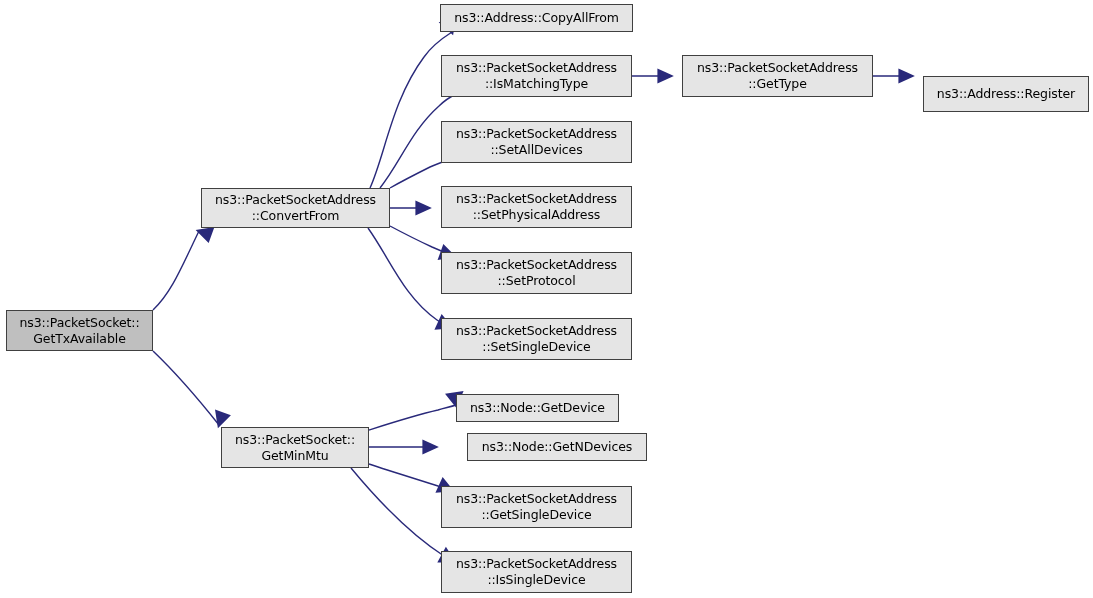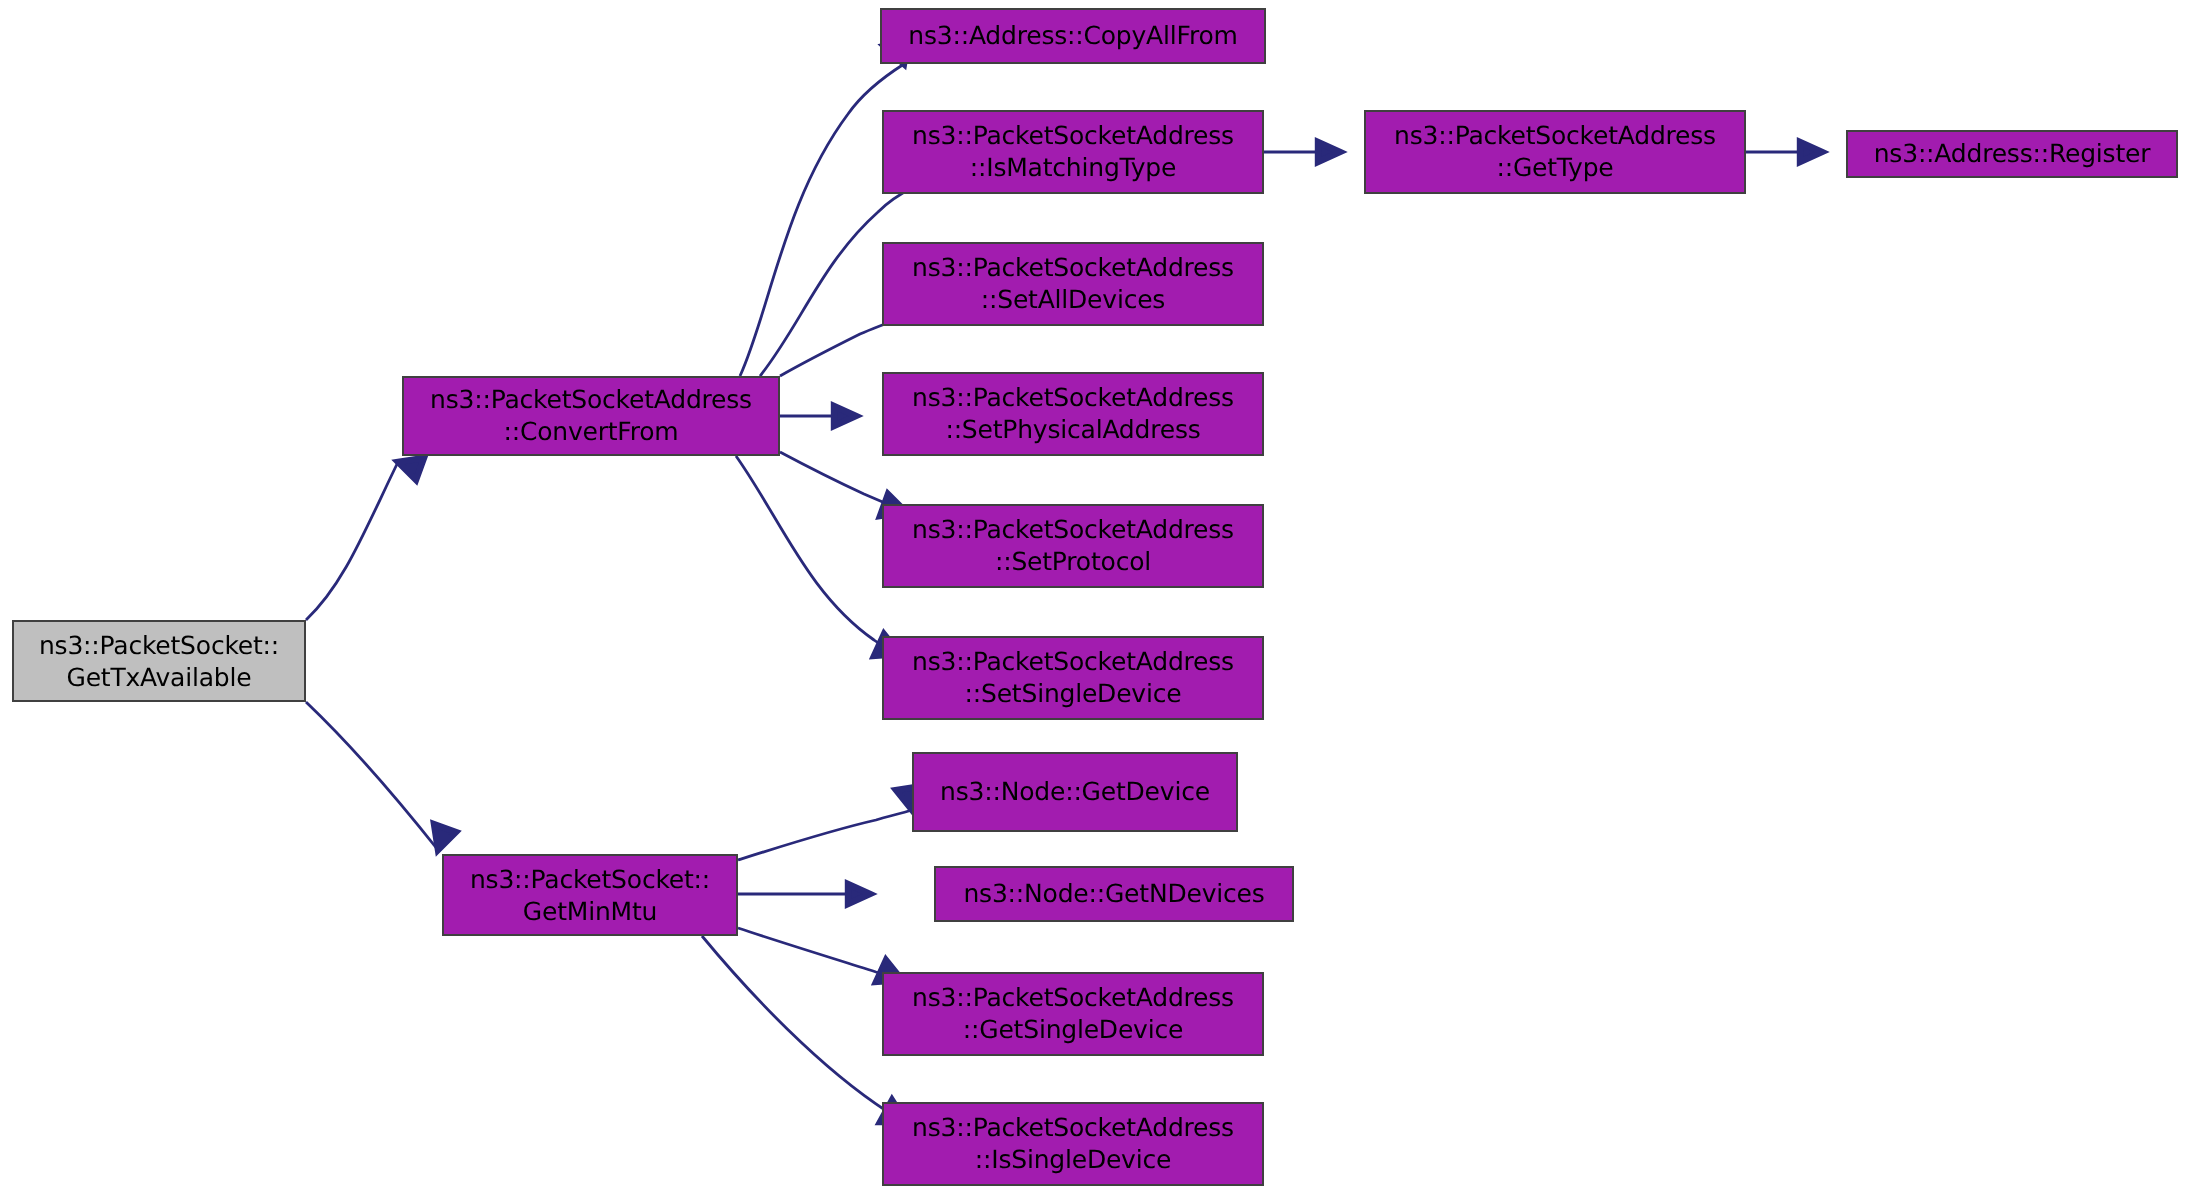--- a/index.html
+++ b/index.html
@@ -20,21 +20,21 @@
     left: 0;
     top: 0;
     width: 1093px;
     height: 598px;
     pointer-events: none;
   }
   .node {
     position: absolute;
     box-sizing: border-box;
     border: 1px solid #404040;
-    background: #a21caf;
+    background: #e5e5e5;
     color: #000000;
     display: flex;
     align-items: center;
     justify-content: center;
     text-align: center;
     line-height: 1.25;
     font-size: 12.5px;
     letter-spacing: -0.1px;
     white-space: pre-line;
     z-index: 2;
@@ -94,23 +94,23 @@
       <div class="node" style="left: 441px; top: 55px; width: 191px; height: 42px;"><span class="lbl">ns3::PacketSocketAddress
 ::IsMatchingType</span></div>
       <div class="node" style="left: 441px; top: 121px; width: 191px; height: 42px;"><span class="lbl">ns3::PacketSocketAddress
 ::SetAllDevices</span></div>
       <div class="node" style="left: 441px; top: 186px; width: 191px; height: 42px;"><span class="lbl">ns3::PacketSocketAddress
 ::SetPhysicalAddress</span></div>
       <div class="node" style="left: 441px; top: 252px; width: 191px; height: 42px;"><span class="lbl">ns3::PacketSocketAddress
 ::SetProtocol</span></div>
       <div class="node" style="left: 441px; top: 318px; width: 191px; height: 42px;"><span class="lbl">ns3::PacketSocketAddress
 ::SetSingleDevice</span></div>
-      <div class="node" style="left: 456px; top: 376px; width: 163px; height: 40px;"><span class="lbl">ns3::Node::GetDevice</span></div>
+      <div class="node" style="left: 456px; top: 394px; width: 163px; height: 28px;"><span class="lbl">ns3::Node::GetDevice</span></div>
       <div class="node" style="left: 447px; top: 433px; width: 180px; height: 28px; margin-left: 20px;"><span class="lbl">ns3::Node::GetNDevices</span></div>
       <div class="node" style="left: 441px; top: 486px; width: 191px; height: 42px;"><span class="lbl">ns3::PacketSocketAddress
 ::GetSingleDevice</span></div>
       <div class="node" style="left: 441px; top: 551px; width: 191px; height: 42px;"><span class="lbl">ns3::PacketSocketAddress
 ::IsSingleDevice</span></div>
       <div class="node" style="left: 682px; top: 55px; width: 191px; height: 42px;"><span class="lbl">ns3::PacketSocketAddress
 ::GetType</span></div>
-      <div class="node" style="left: 923px; top: 65px; width: 166px; height: 24px;"><span class="lbl">ns3::Address::Register</span></div>
+      <div class="node" style="left: 923px; top: 76px; width: 166px; height: 36px;"><span class="lbl">ns3::Address::Register</span></div>
     </div>
 </div>
 
 </body></html>

